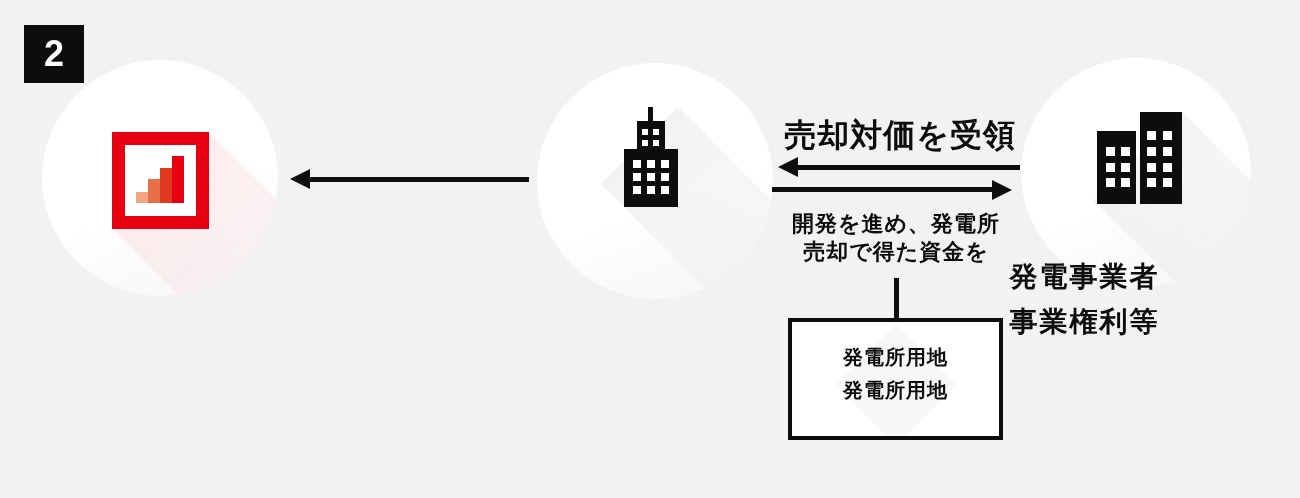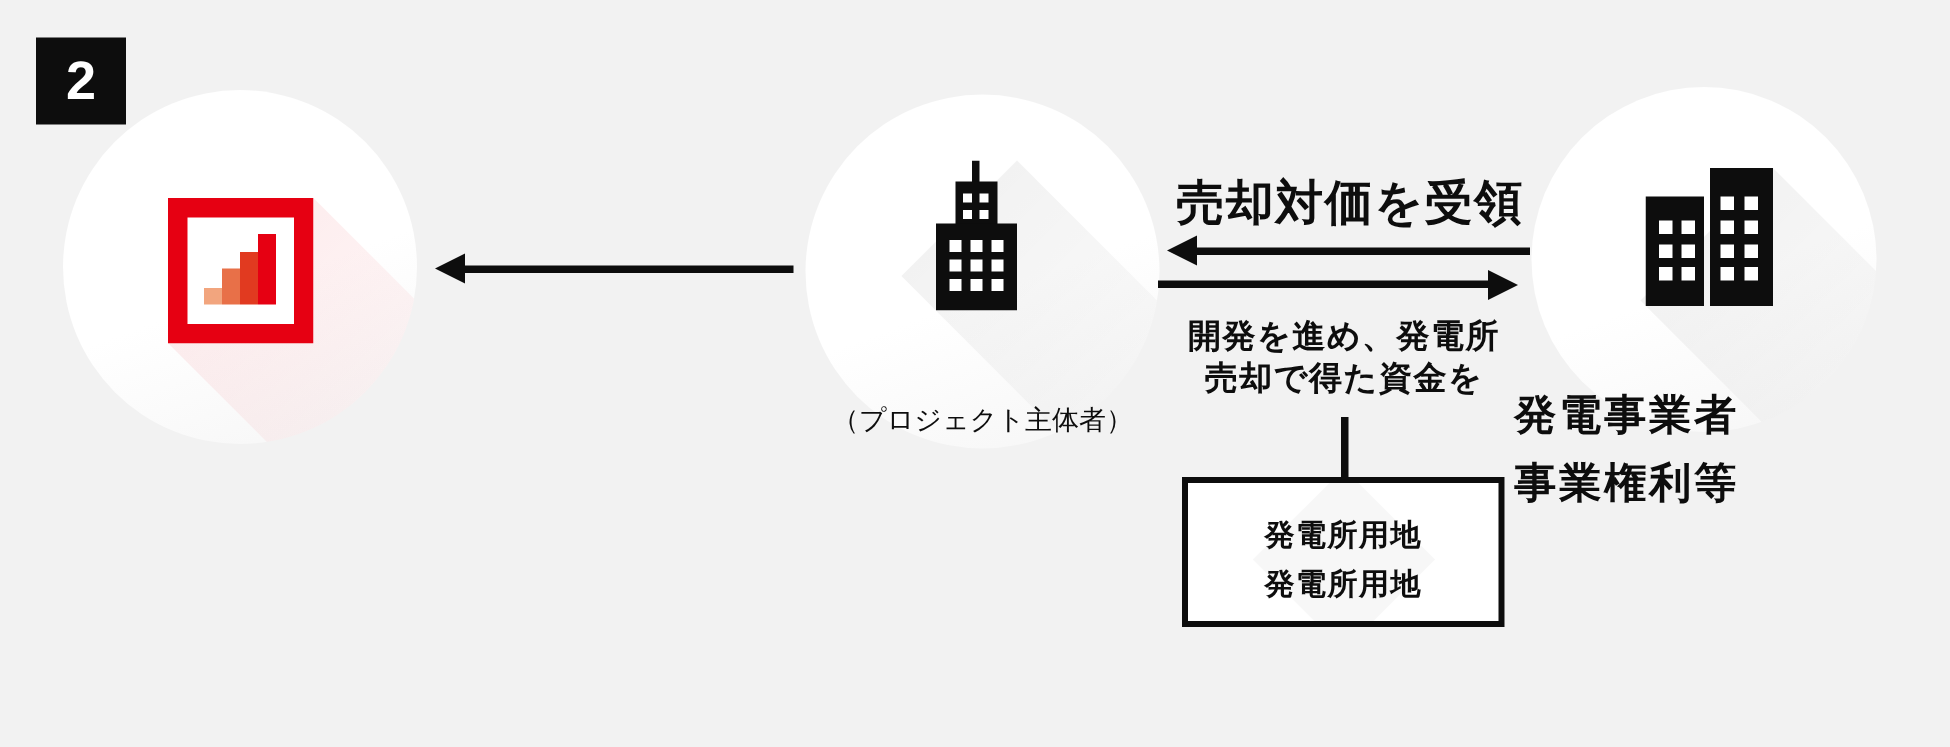--- a/index.html
+++ b/index.html
@@ -75,21 +75,21 @@
   .head-right{border-top:10px solid transparent;border-bottom:10px solid transparent;border-left:20px solid #0D0D0D;}
   .repayment-head{left:290px;top:169px;}
   .receive-head{left:778px;top:157px;}
   .sell-head{left:992px;top:180px;}
 
   .vline{background:#0D0D0D;width:5px;}
   .connector{left:894px;top:278px;height:41px;}
 
   
   .asset-box{
-    left:788px;top:318px;width:215px;height:100px;
+    left:788px;top:318px;width:215px;height:122px;
     box-sizing:border-box;
     border:4px solid #0D0D0D;
     background:#ffffff;
     overflow:hidden;
   }
   .asset-watermark{
     position:absolute;left:50%;top:55%;
     width:86px;height:86px;
     transform:translate(-50%,-50%) rotate(45deg);
     background:rgba(0,0,0,0.03);
@@ -138,21 +138,20 @@
         <rect x="37" y="53" width="8" height="8"></rect>
         <rect x="9" y="66" width="8" height="8"></rect>
         <rect x="23" y="66" width="8" height="8"></rect>
         <rect x="37" y="66" width="8" height="8"></rect>
         <rect x="9" y="79" width="8" height="8"></rect>
         <rect x="23" y="79" width="8" height="8"></rect>
         <rect x="37" y="79" width="8" height="8"></rect>
       </g>
     </svg>
   </div>
-  <div class="abs lbl borrower-subtitle">（プロジェクト主体者）</div>
 
   <div class="abs circle circle-operator">
     <div class="long-shadow shadow-operator"></div>
     <svg class="abs icon-operator" width="85" height="92" viewBox="0 0 85 92">
       <g fill="#0D0D0D">
         <rect x="0" y="19" width="39" height="73"></rect>
         <rect x="43" y="0" width="42" height="92"></rect>
       </g>
       <g fill="#ffffff">
         <rect x="9" y="35" width="9" height="9"></rect>

